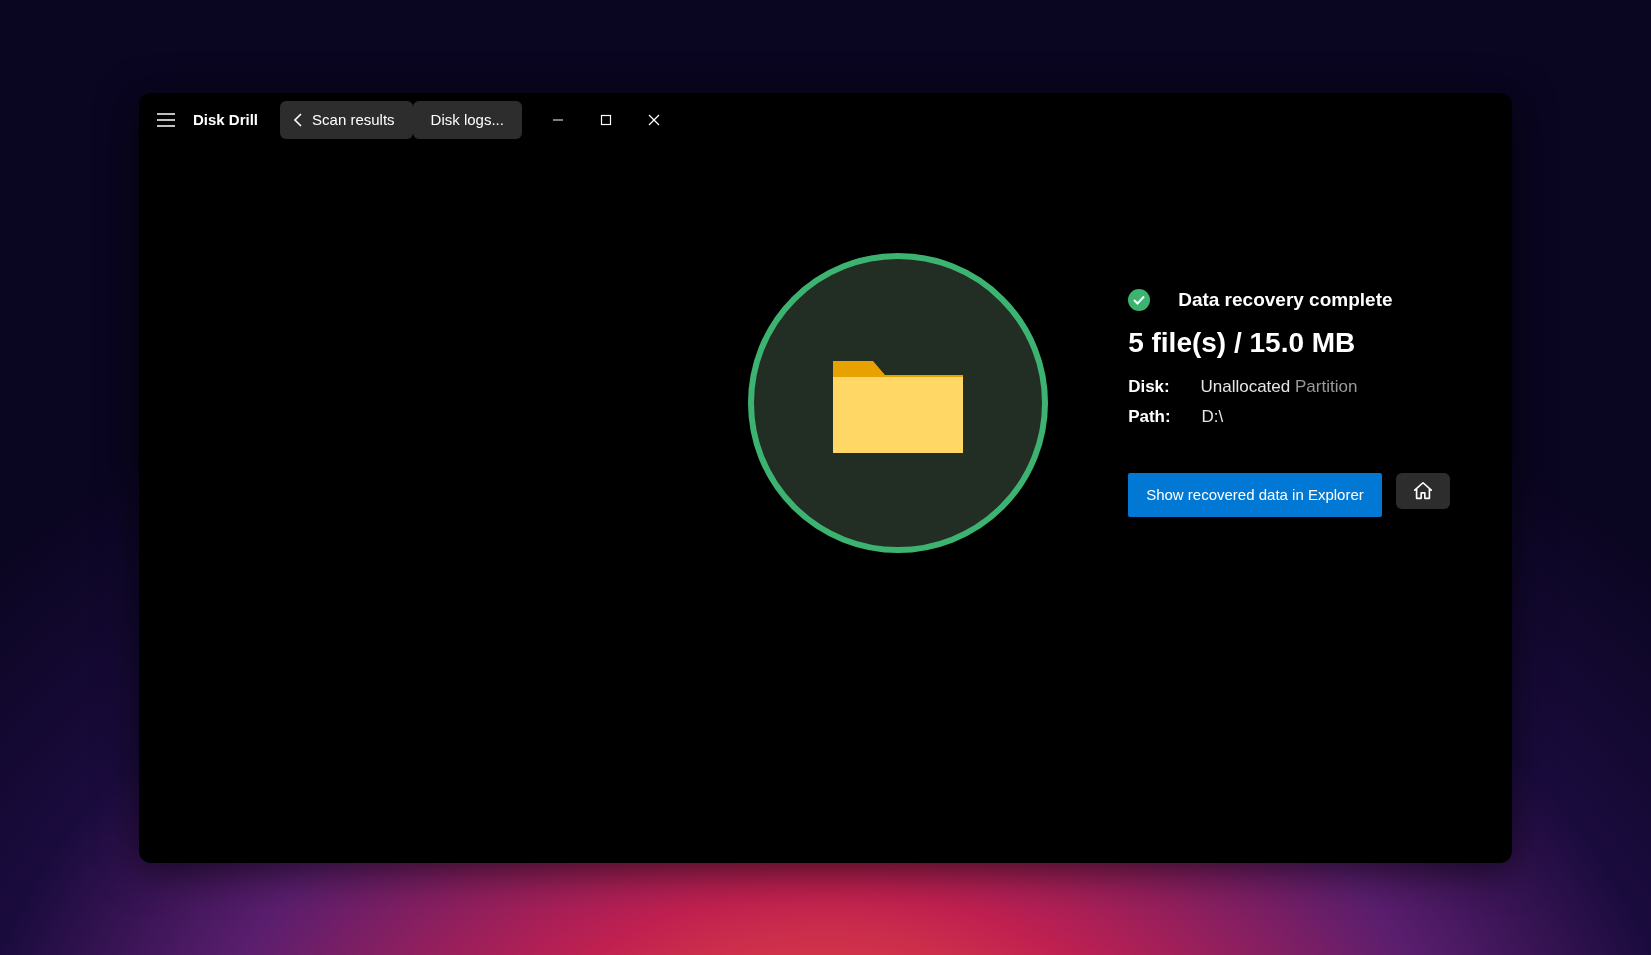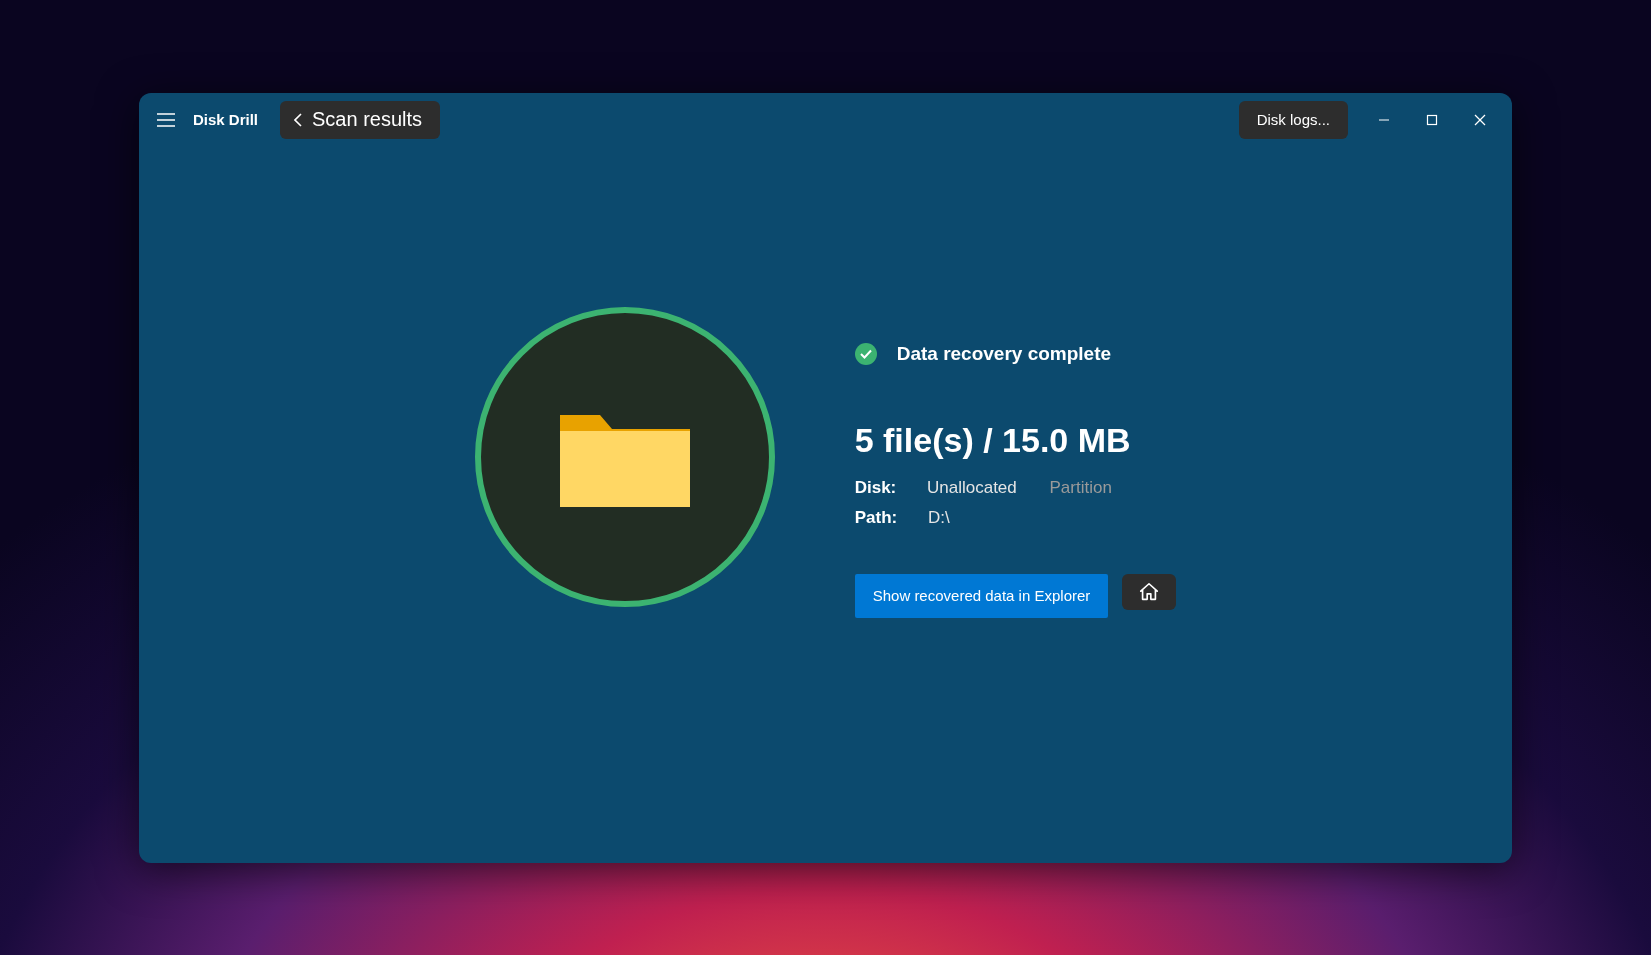--- a/index.html
+++ b/index.html
@@ -8,24 +8,24 @@
     font-family: "Segoe UI", -apple-system, BlinkMacSystemFont, sans-serif;
     background: radial-gradient(ellipse 70% 90% at 50% 120%, #ff6b35 0%, #c02050 30%, #5a1e6e 55%, #1a0b3d 75%, #0a0520 100%);
     display: flex;
     align-items: center;
     justify-content: center;
     overflow: hidden;
   }
   .window {
     width: 1373px;
     height: 770px;
-    background: #0c4a6e;
+    background: #000000;
     border-radius: 12px;
     display: flex;
-    flex-direction: column;
+    flex-direction: row;
     overflow: hidden;
     box-shadow: 0 8px 40px rgba(0,0,0,0.6);
   }
   .titlebar {
     height: 54px;
     display: flex;
     align-items: center;
     padding: 0 8px;
     flex-shrink: 0;
   }
@@ -45,21 +45,21 @@
     display: flex;
     align-items: center;
     gap: 10px;
     background: #2d2d2d;
     color: #fff;
     border: none;
     border-radius: 6px;
     height: 38px;
     padding: 0 18px 0 14px;
     margin-left: 22px;
-    font-size: 20px;
+    font-size: 15px;
     cursor: pointer;
   }
   .spacer { flex: 1; }
   .view-logs {
     background: #2d2d2d;
     color: #fff;
     border: none;
     border-radius: 6px;
     height: 38px;
     padding: 0 18px;
@@ -97,48 +97,47 @@
   }
 
   .info-col {
     display: flex;
     flex-direction: column;
     padding-top: 36px;
   }
   .status-row {
     display: flex;
     align-items: center;
-    gap: 20px;
+    gap: 28px;
     margin-bottom: 16px;
   }
   .check-badge {
     width: 22px; height: 22px;
     background: #3cb371;
     border-radius: 50%;
     display: flex; align-items: center; justify-content: center;
   }
   .status-text {
     color: #fff;
     font-size: 19px;
     font-weight: 600;
   }
   .summary {
     color: #fff;
-    font-size: 34px;
+    font-size: 28px;
     font-weight: 600;
     margin-bottom: 18px;
-    margin-top: 40px;
   }
   .meta-line {
     font-size: 17px;
     margin-bottom: 10px;
   }
   .meta-label { color: #fff; font-weight: 600; }
   .meta-val1 { color: #e5e5e5; padding-left: 26px; }
-  .meta-val2 { color: #9a9a9a; margin-left: 28px; }
+  .meta-val2 { color: #9a9a9a; }
   .actions {
     display: flex;
     gap: 14px;
     margin-top: 36px;
   }
   .primary-btn {
     background: #0078d4;
     color: #fff;
     border: none;
     border-radius: 2px;

